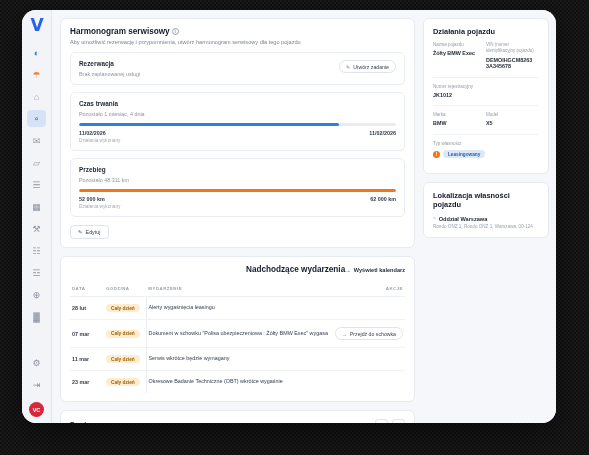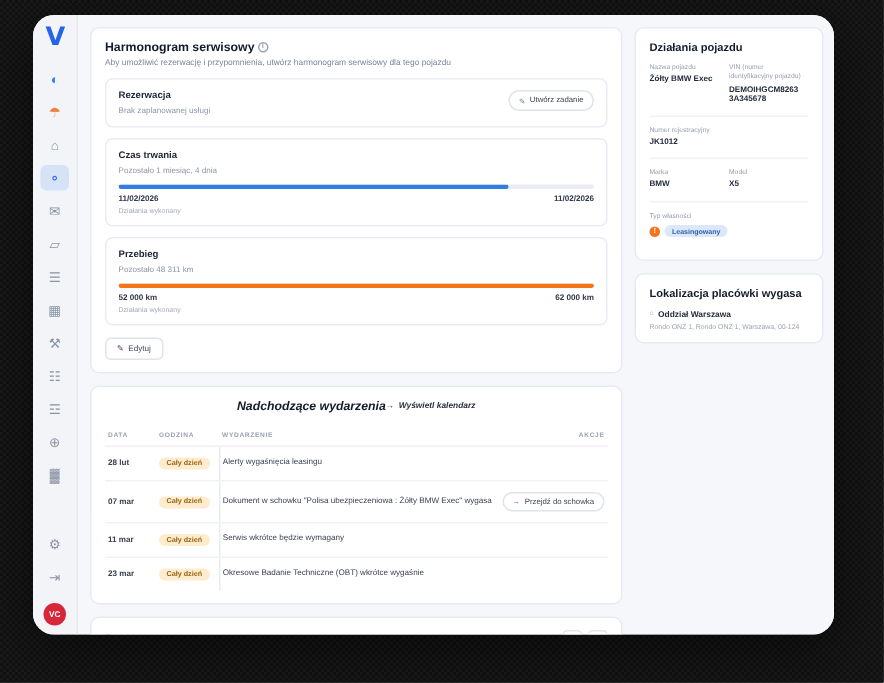--- a/index.html
+++ b/index.html
@@ -115,21 +115,21 @@
   .bar-caption { font-size: 4.7px; color: #a4abb9; margin-top: 2px; }
 
   .btn-edit {
     display: inline-flex; align-items: center; gap: 3px;
     border: 1px solid #dfe3ea; border-radius: 4px;
     background: #fff; padding: 3px 7px;
     font-size: 5.4px; color: #3d4557; margin-top: 8px;
   }
 
   
-  .ev-head { display: flex; justify-content: center; align-items: center; font-style: italic; }
+  .ev-head { display: flex; justify-content: flex-end; align-items: center; }
   .link-btn {
     display: inline-flex; align-items: center; gap: 3px;
     font-size: 5.6px; font-weight: 700; color: #28303f;
   }
   table.events { width: 100%; border-collapse: collapse; margin-top: 7px; }
   table.events th {
     font-size: 4.4px; font-weight: 700; color: #9aa2b1;
     letter-spacing: .45px; text-align: left;
     padding: 5px 2px; border-bottom: 1px solid #edf0f5;
   }
@@ -364,21 +364,21 @@
           <div class="kv full">
             <div class="kv-k">Typ własności</div>
             <div class="status-row">
               <span class="warn-ico">!</span>
               <span class="pill-blue">Leasingowany</span>
             </div>
           </div>
         </section>
 
         <section class="card">
-          <div class="side-title">Lokalizacja placówki wygasa</div>
+          <div class="side-title">Lokalizacja własności pojazdu</div>
           <div class="loc-row">
             <span class="kv-k">⌂</span>
             <span class="loc-name">Oddział Warszawa</span>
           </div>
           <div class="loc-addr">Rondo ONZ 1, Rondo ONZ 1, Warszawa, 00-124</div>
         </section>
       </aside>
     </div>
   </div>
 </div>

